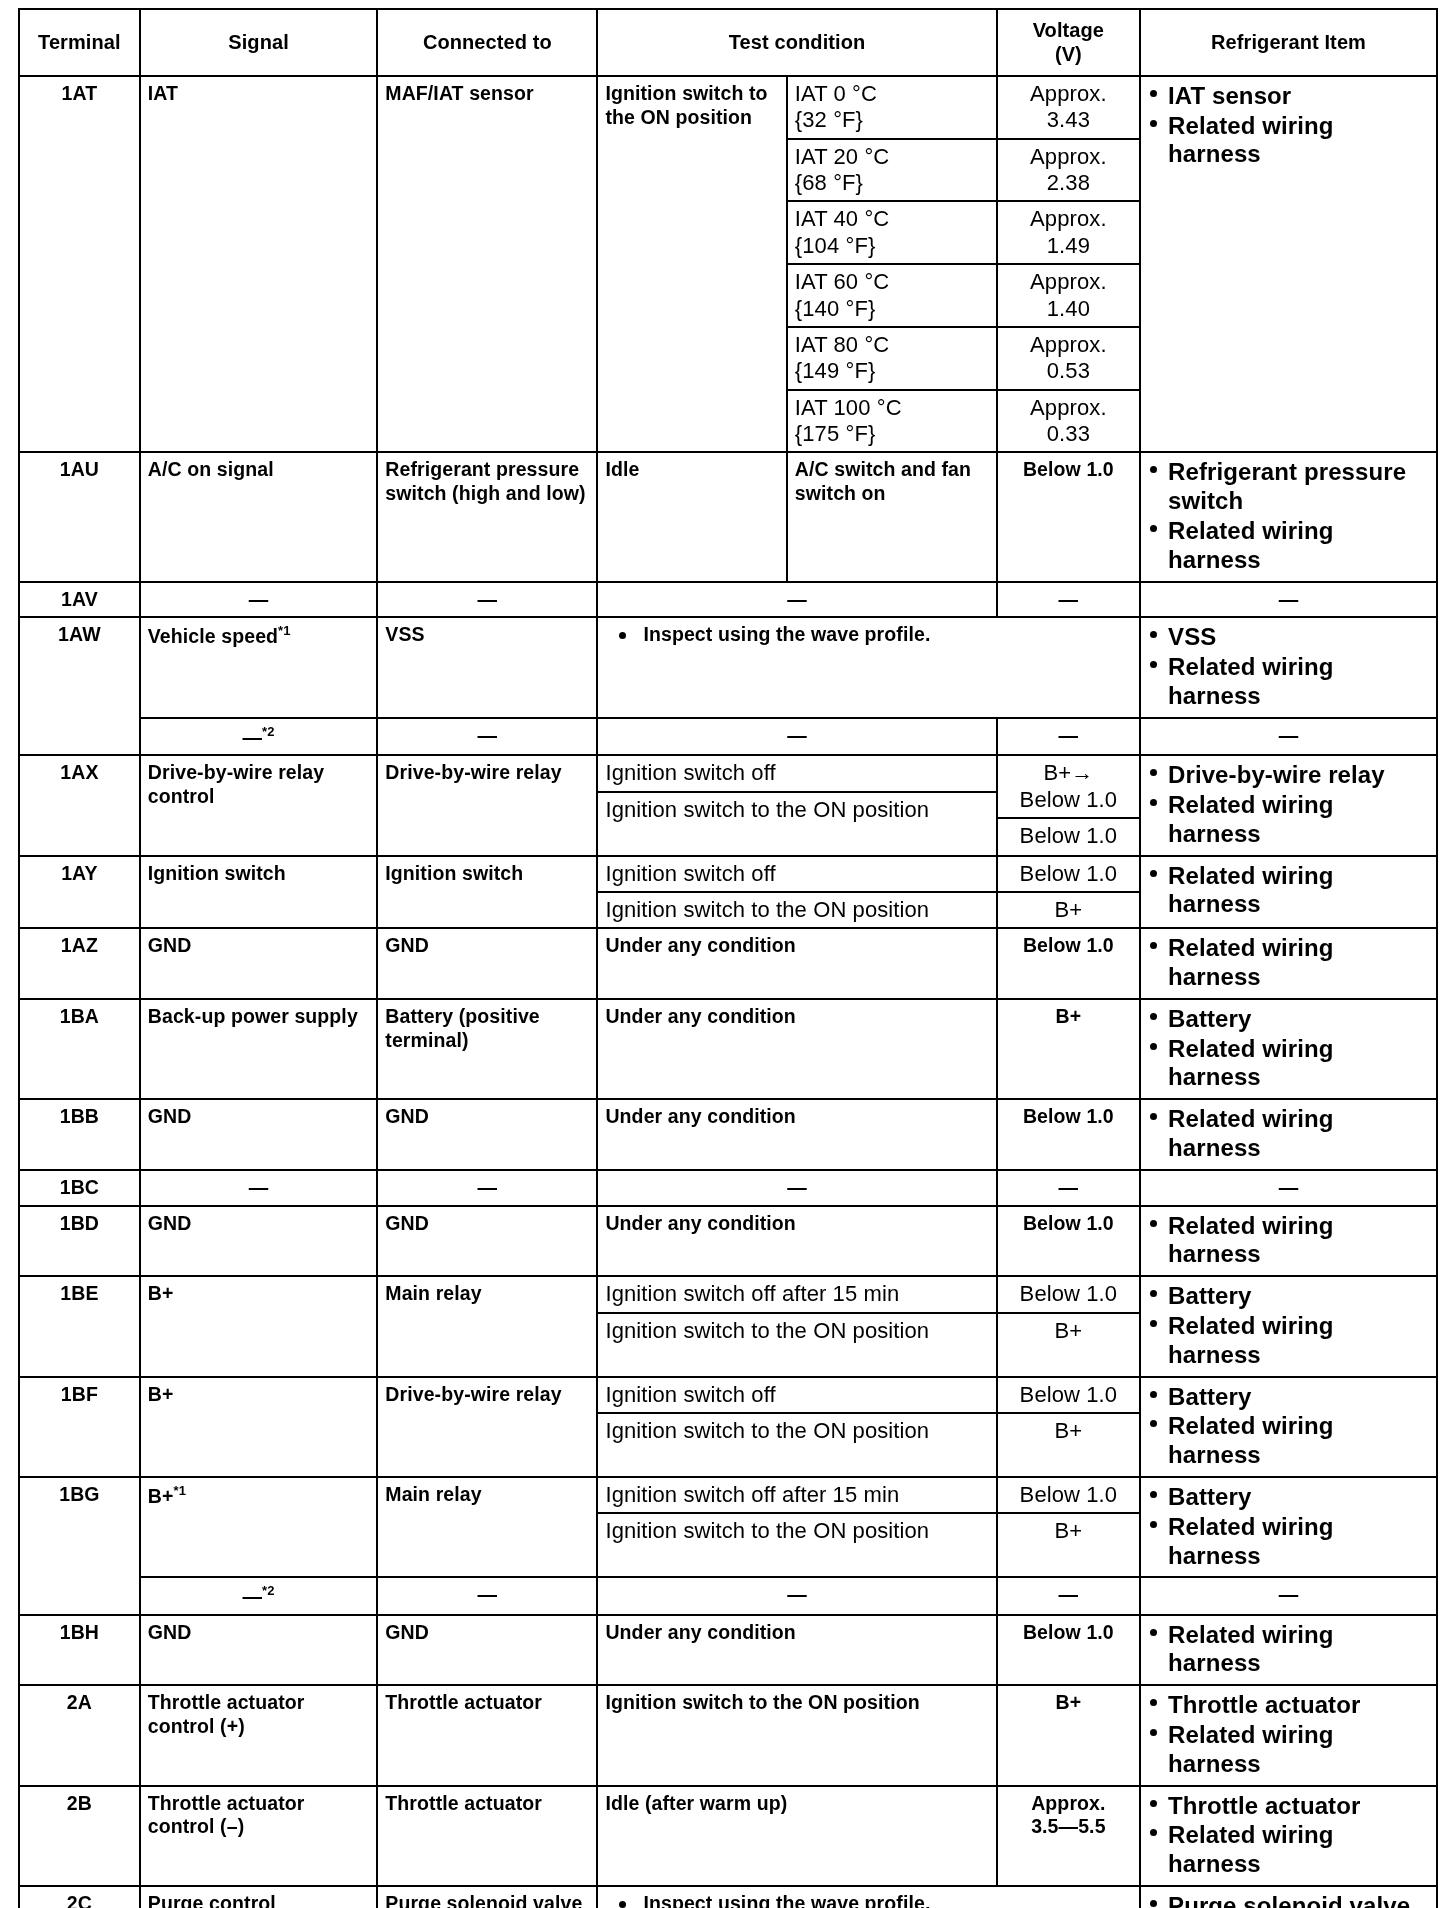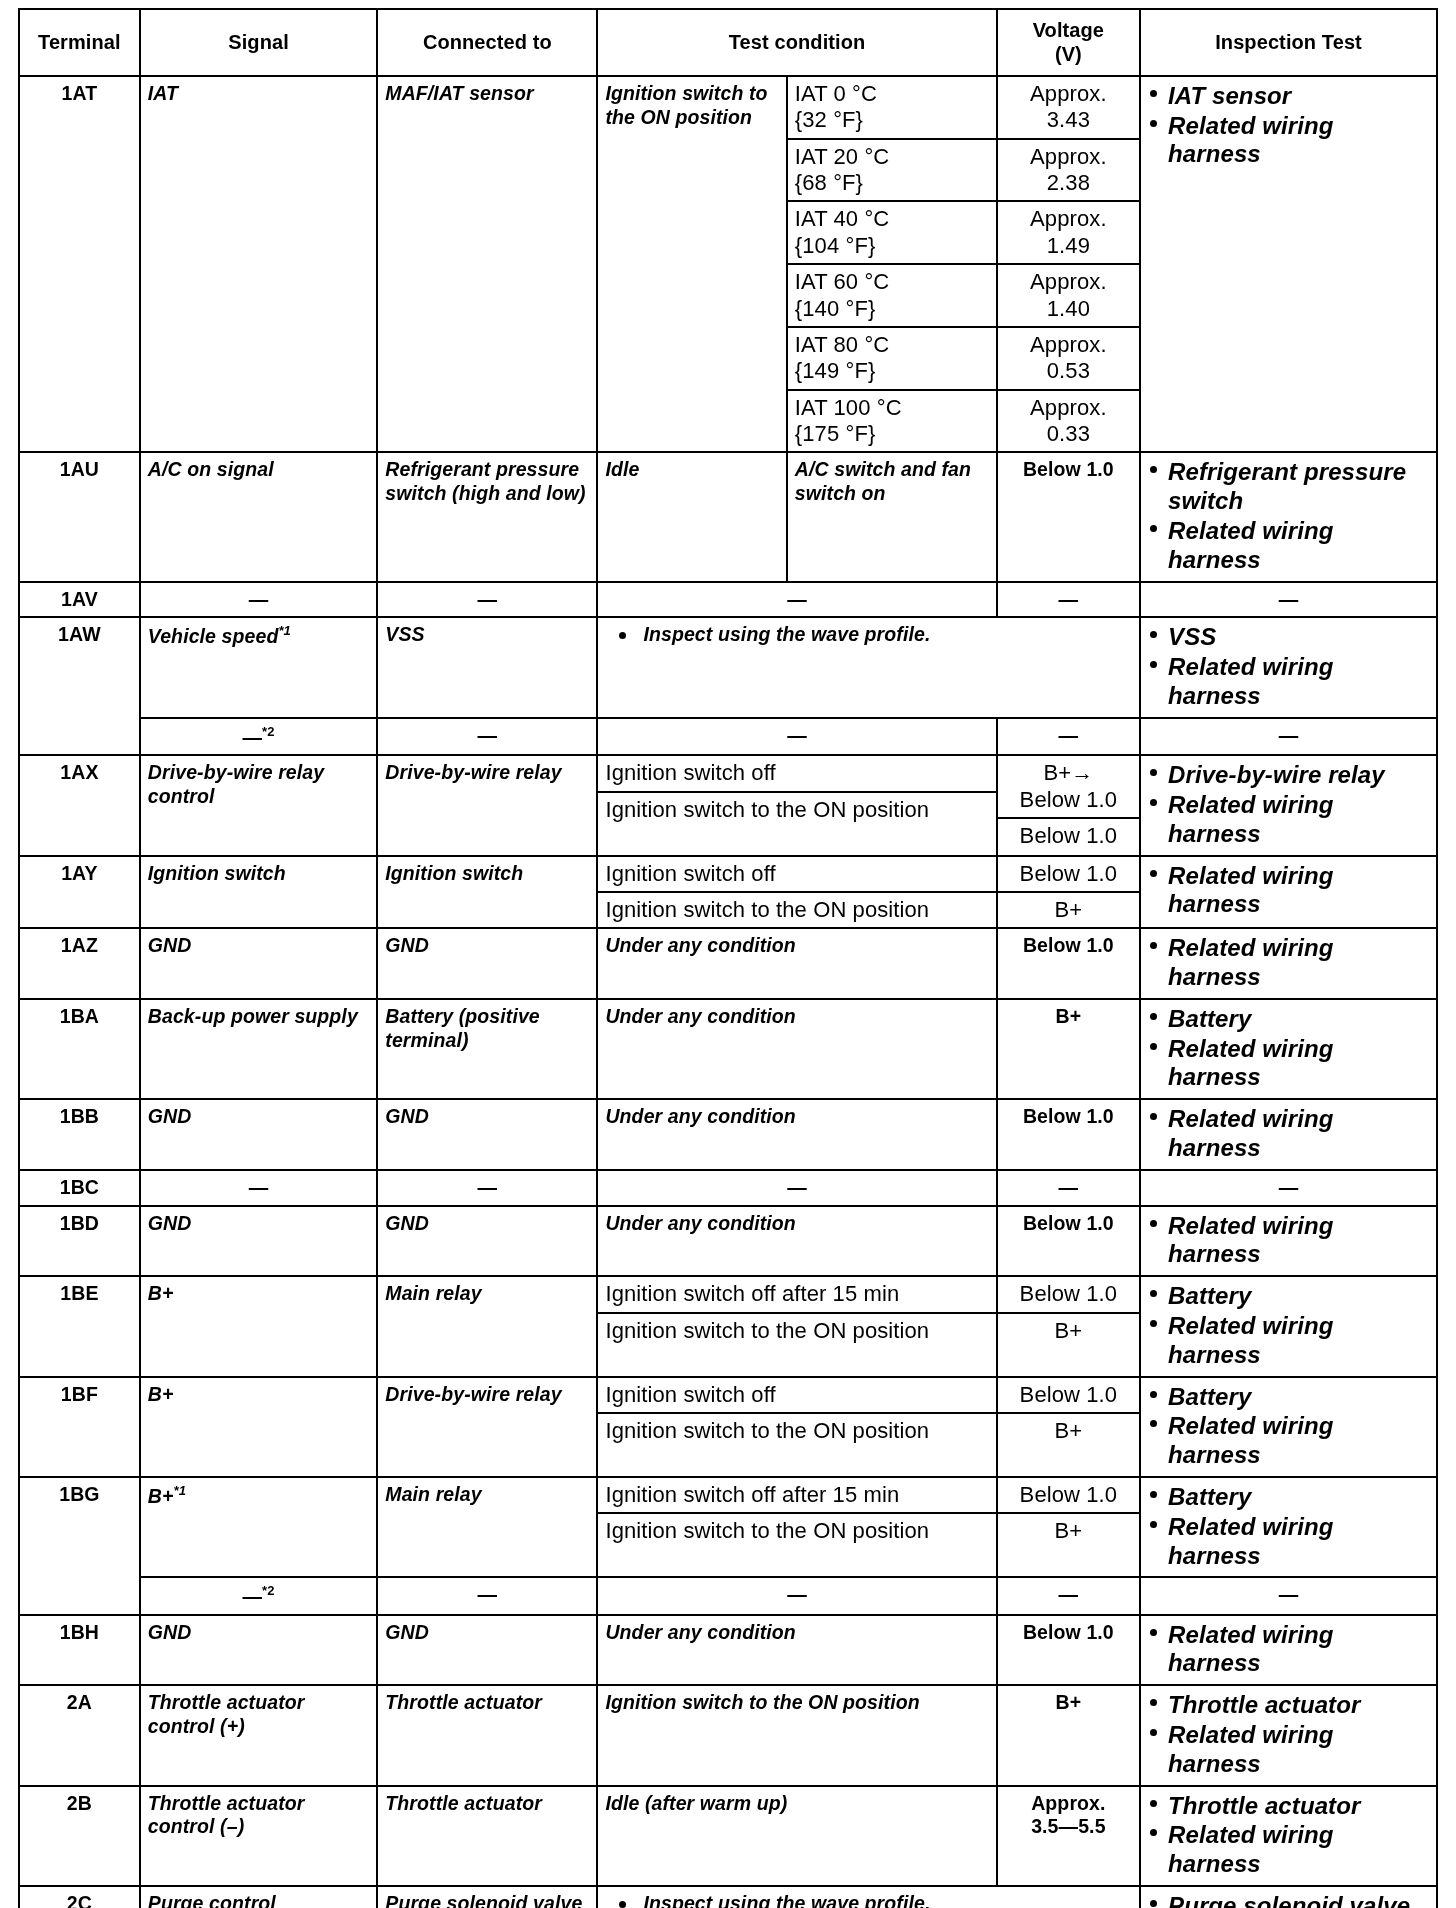--- a/index.html
+++ b/index.html
@@ -41,21 +41,21 @@
   }
   .c-term   { width: 118px; }
   .c-sig    { width: 232px; }
   .c-conn   { width: 215px; }
   .c-test-a { width: 185px; }
   .c-test-b { width: 205px; }
   .c-volt   { width: 140px; }
   .c-insp   { width: 290px; }
 
   td.center { text-align: center; vertical-align: middle; }
-  td.mid    { vertical-align: middle; font-style: italic; }
+  td.mid    { vertical-align: middle; }
   td.termcell { text-align: center; vertical-align: middle; }
 
   
   table.inner {
     border-collapse: collapse;
     width: 100%;
     margin: 0;
   }
   table.inner td {
     border: 0;
@@ -133,21 +133,21 @@
   <thead>
     <tr>
       <th>Terminal</th>
       <th>Signal</th>
       <th>Connected to</th>
       <th colspan="2">Test condition</th>
       <th>
         <div>Voltage</div>
         <div>(V)</div>
       </th>
-      <th>Inspection Test</th>
+      <th>Refrigerant Item</th>
     </tr>
   </thead>
 
   <tbody>
 
     <tr>
       <td class="termcell">1AT</td>
       <td class="mid">IAT</td>
       <td class="mid">MAF/IAT sensor</td>
       <td class="mid">Ignition switch to the ON position</td>

